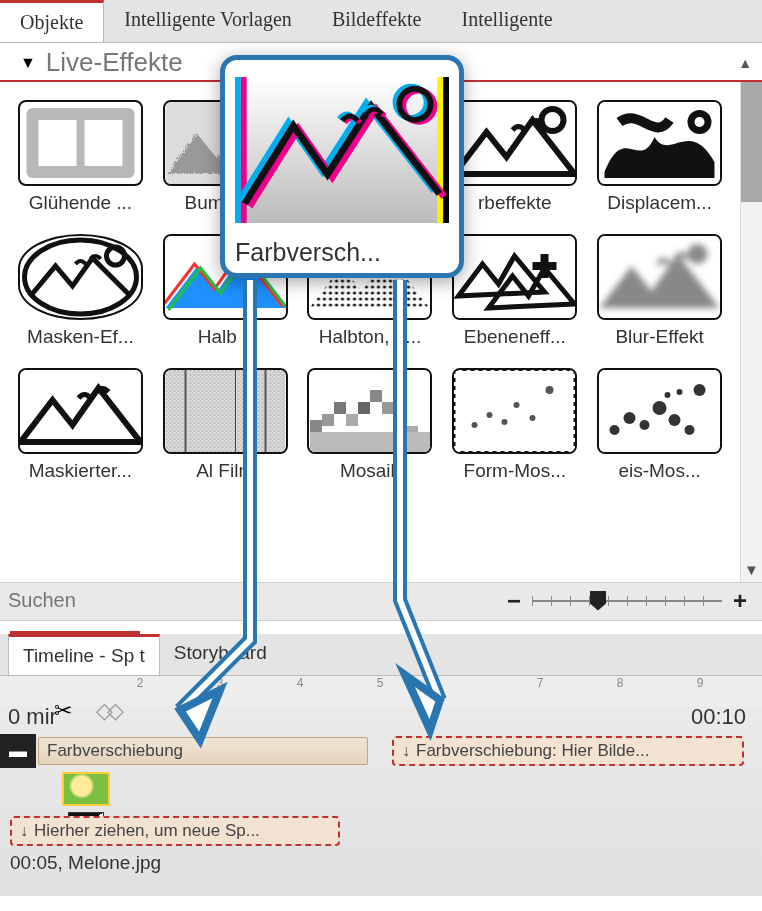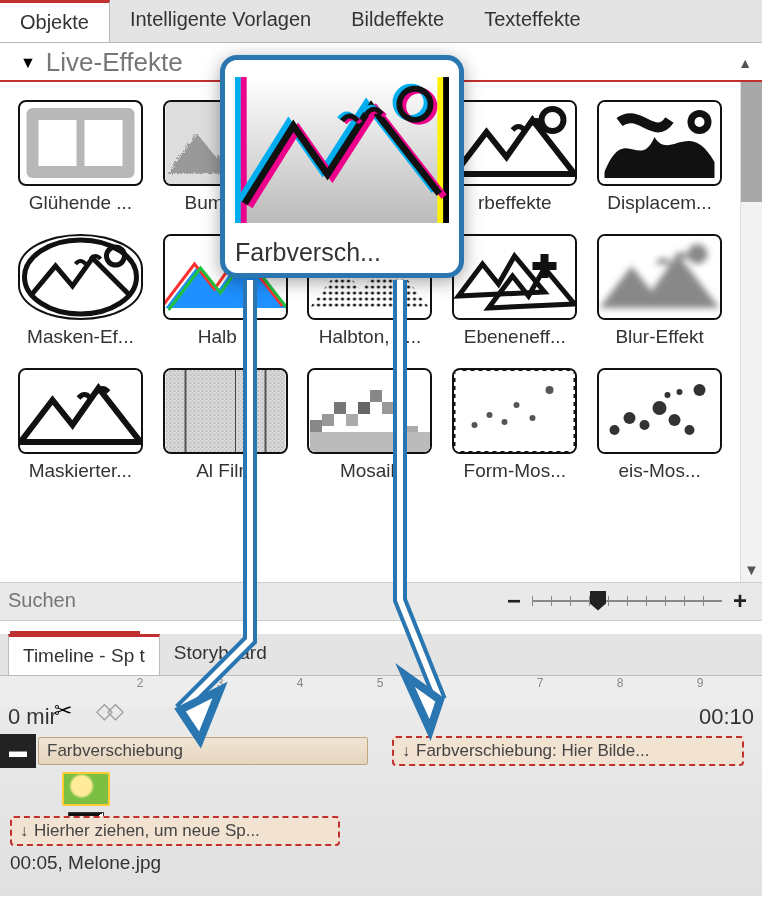--- a/index.html
+++ b/index.html
@@ -1,20 +1,20 @@
 <!DOCTYPE html>
 <html><head>
 <meta charset="utf-8">
 <style>
   * { box-sizing: border-box; margin: 0; padding: 0; }
   body { font-family: "Segoe UI", Tahoma, sans-serif; font-size: 15px; background: #fff; width: 762px; height: 911px; overflow: hidden; position: relative; }
 
   
   .tabs { display: flex; border-bottom: 1px solid #b8b8b8; background: #e4e4e4; }
-  .tab { padding: 8px 20px; cursor: pointer; color: #333; font-size: 20px; }
+  .tab { padding: 8px 20px; cursor: pointer; color: #333; font-size: 20px; font-family: Liberation Serif, serif; }
   .tab.active { background: #fff; border-top: 3px solid #c03030; border-right: 1px solid #b8b8b8; }
 
   
   .effects-header { display: flex; align-items: center; padding: 4px 10px 2px 20px; border-bottom: 2px solid #c03030; }
   .effects-header .caret { font-size: 16px; margin-right: 10px; }
   .effects-header .title { font-size: 26px; color: #777; flex: 1; }
   .effects-header .upcaret { font-size: 14px; color: #555; }
 
   
   .effects-scroll { position: relative; height: 500px; overflow: hidden; background: #fff; }
@@ -48,21 +48,21 @@
   .lower-tab { padding: 8px 14px; font-size: 19px; color: #333; }
   .lower-tab.active { background: #fff; border: 1px solid #bbb; border-bottom: none; border-top: 3px solid #c03030; }
 
   
   .timeline { position: relative; background: linear-gradient(#ececec,#e0e0e0); height: 220px; }
   .ruler { position: relative; height: 30px; background: #ededed; }
   .ruler-mark { position: absolute; top: 0; font-size: 12px; color: #888; transform: translateX(-50%); }
   .timecode-left { position: absolute; left: 8px; top: 28px; font-size: 22px; color: #333; }
   .scissors { position:absolute; left:54px; top:22px; font-size:22px; }
   .markers { position:absolute; left:96px; top:22px; font-size:22px; color:#999; letter-spacing:-6px;}
-  .timecode-right { position: absolute; right: 8px; top: 28px; font-size: 22px; color: #333; }
+  .timecode-right { position: absolute; right: 16px; top: 28px; font-size: 22px; color: #333; }
 
   .track-row { position: absolute; left: 0; right: 0; height: 34px; display:flex; align-items:center; }
   .track-header { width: 36px; height: 34px; background: #222; color:#fff; display:flex; align-items:center; justify-content:center; font-size:18px;}
   .clip { position:absolute; height:28px; background: linear-gradient(#f0e5d5,#e4d4bd); border:1px solid #bfa67e; border-radius:2px; display:flex; align-items:center; padding:0 8px; font-size:17px; color:#444; }
   .clip.wide { width: 330px; }
 
   .media-row { position:absolute; left:10px; display:flex; align-items:center; gap:6px; }
   .media-thumb { width:48px; height:34px; border:2px solid #ffcc33; background: radial-gradient(circle at 40% 40%, #ffeb99 0 30%, #7bc043 40% 100%); border-radius:2px; }
   .ab-box { width:36px; height:34px; border:1px solid #333; background:linear-gradient(135deg,#111 0 50%,#fff 50% 100%); position:relative; }
   .ab-box::after{ content:"A"; position:absolute; left:4px; top:2px; color:#fff; font-size:12px; font-style:italic; font-family:serif;}
@@ -86,21 +86,21 @@
   .big-arrow { position:absolute; z-index:90; pointer-events:none; }
 
 </style>
 </head>
 <body>
 
 <div class="tabs">
   <div class="tab active">Objekte</div>
   <div class="tab">Intelligente Vorlagen</div>
   <div class="tab">Bildeffekte</div>
-  <div class="tab">Texteffekte</div>
+  <div class="tab">Intelligente</div>
 </div>
 
 <div class="effects-header">
   <span class="caret">▼</span>
   <span class="title">Live-Effekte</span>
   <span class="upcaret">▲</span>
 </div>
 
 <div class="effects-scroll">
   <div class="effects-grid">

